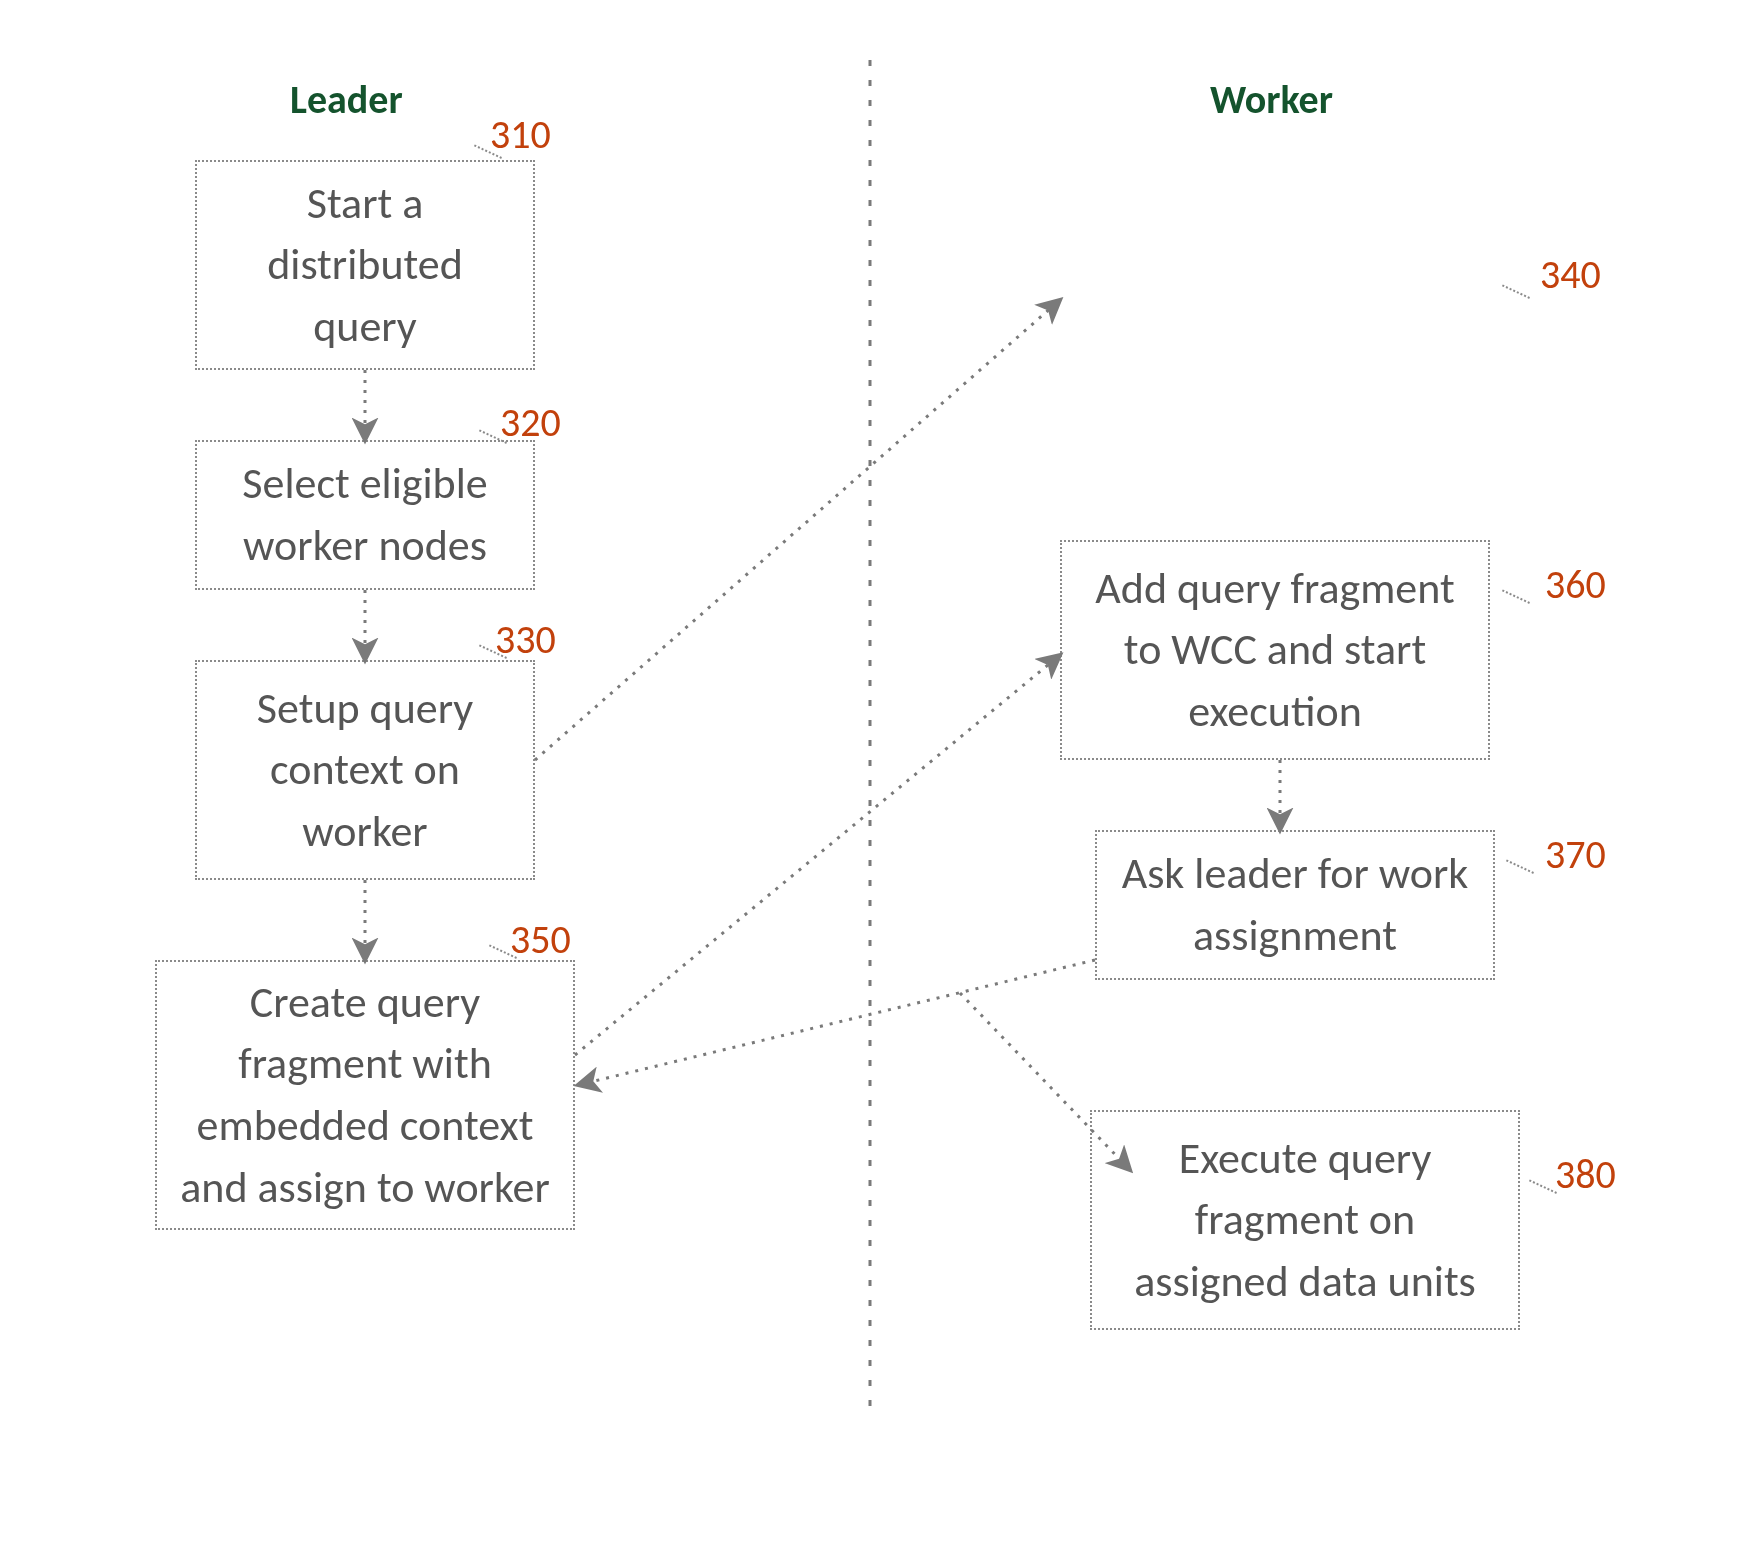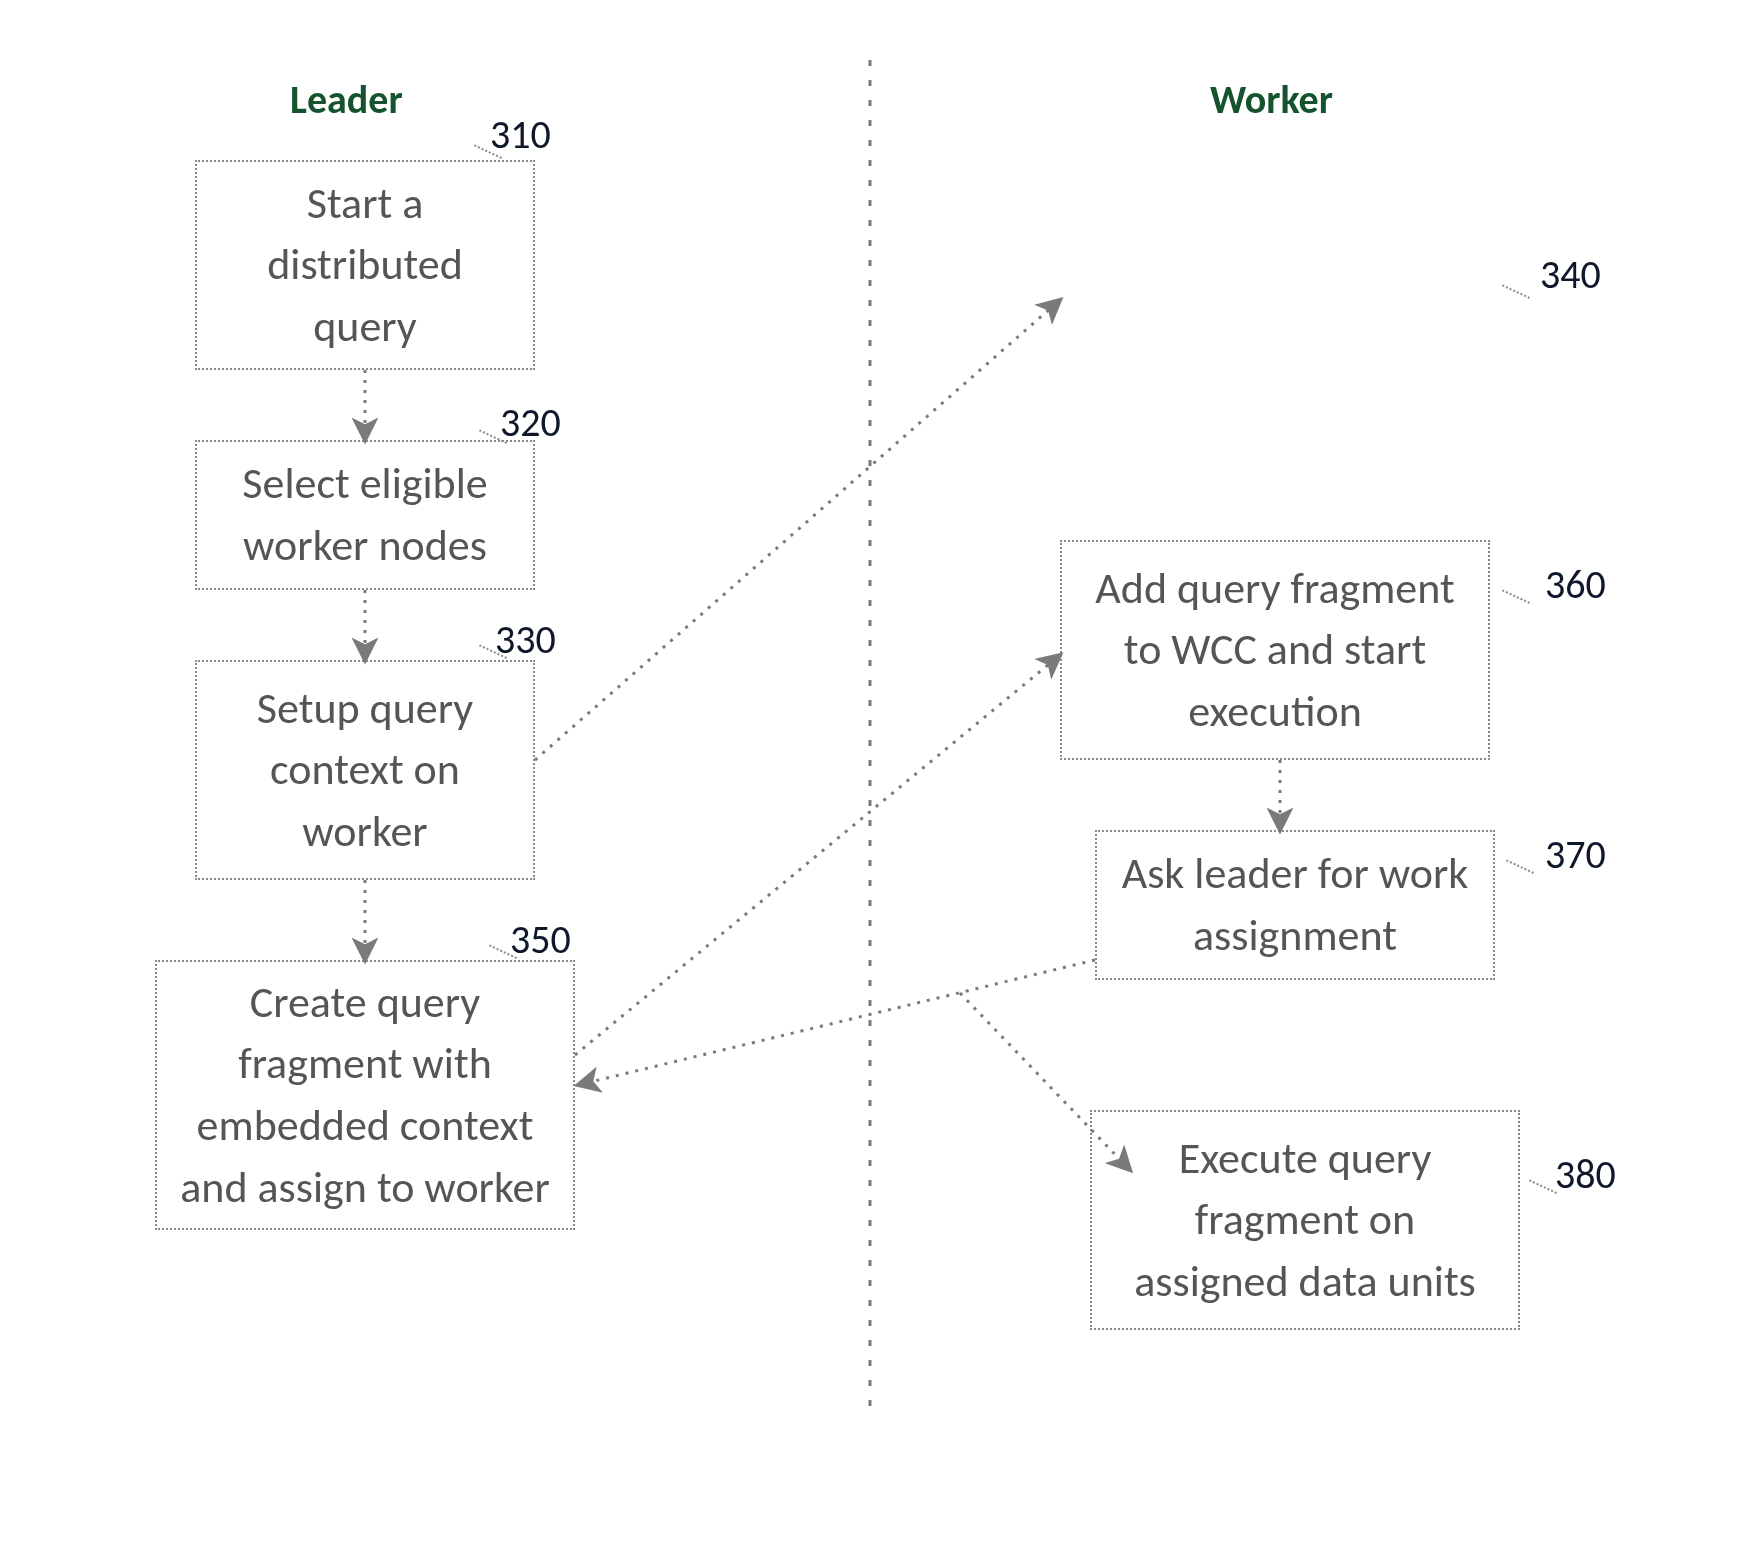--- a/index.html
+++ b/index.html
@@ -48,21 +48,21 @@
 
   
   .b340 { left: 1060px; top: 155px; width: 430px; height: 270px; }
   .b360 { left: 1060px; top: 540px; width: 430px; height: 220px; }
   .b370 { left: 1095px; top: 830px; width: 400px; height: 150px; }
   .b380 { left: 1090px; top: 1110px; width: 430px; height: 220px; }
 
   .ref-label {
     position: absolute;
     font-size: 40px;
-    color: #0f172a;
+    color: #c2410c;
   }
   .r310 { left: 490px; top: 110px; }
   .r320 { left: 500px; top: 398px; }
   .r330 { left: 495px; top: 615px; }
   .r350 { left: 510px; top: 915px; }
   .r340 { left: 1540px; top: 250px; }
   .r360 { left: 1545px; top: 560px; }
   .r370 { left: 1545px; top: 830px; }
   .r380 { left: 1555px; top: 1150px; }
 

